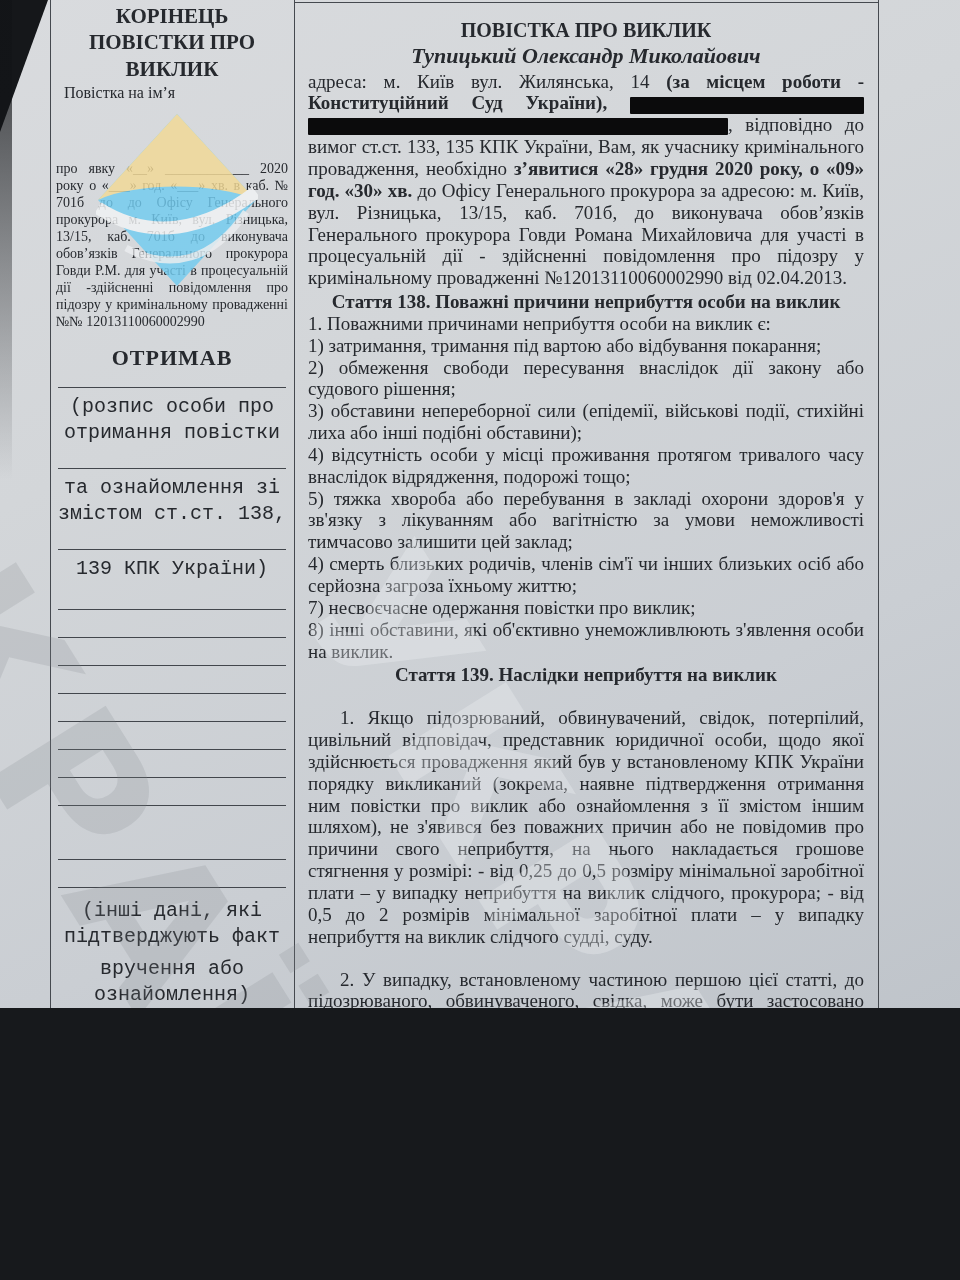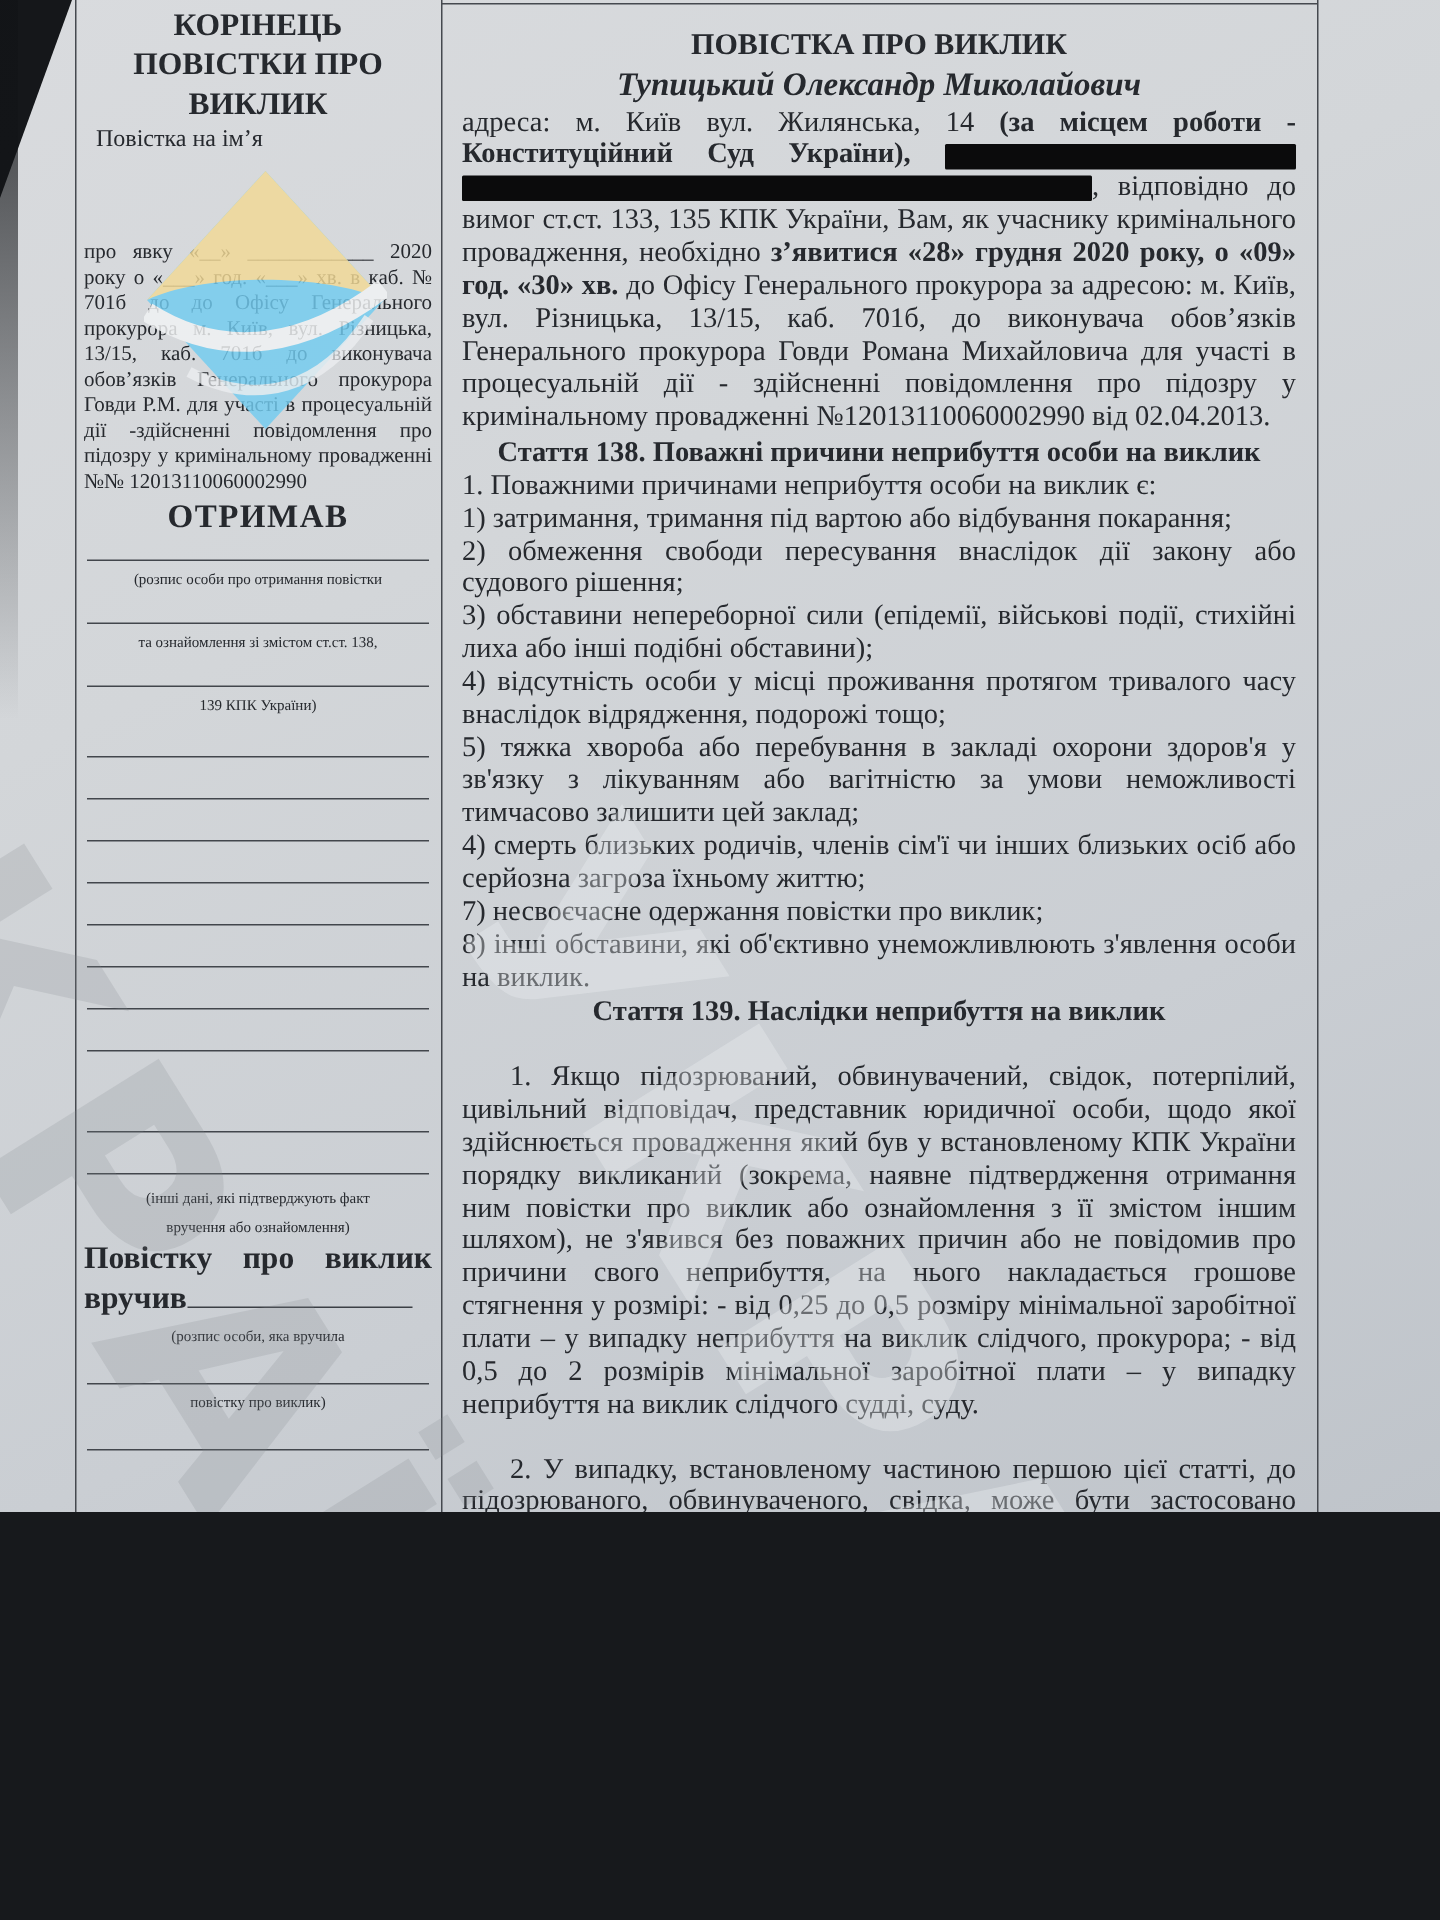--- a/index.html
+++ b/index.html
@@ -14,23 +14,23 @@
   
   .vline{position:absolute;top:0;bottom:0;width:0;border-left:1.5px solid #45494f;z-index:1;}
   .vline.l{left:50px;} .vline.m{left:294px;} .vline.r{left:878px;}
   .hline-top{position:absolute;left:294px;top:2px;width:584px;border-top:1.5px solid #45494f;z-index:1;}
 
   
   .stub{position:absolute;left:56px;top:0;width:232px;z-index:2;}
   .stub-title{font-weight:bold;font-size:21px;line-height:1.25;text-align:center;padding-top:3px;}
   .stub-sub{font-size:16px;padding-left:8px;margin-top:2px;}
   .stub-par{margin-top:58px;font-size:14px;line-height:1.22;text-align:justify;}
-  .otrymav{text-align:center;font-weight:bold;font-size:22px;letter-spacing:1px;}
+  .otrymav{margin-top:14px;text-align:center;font-weight:bold;font-size:22px;letter-spacing:1px;}
   .uline{border-bottom:1.5px solid #42464c;height:12px;margin:0 2px;}
-  .cap{font-size:10px;text-align:center;line-height:1.3;margin-top:6px;}
+  .cap{font-size:20px;text-align:center;line-height:1.3;margin-top:6px;font-family:Liberation Mono, monospace;}
   .blanks .uline{margin-top:15px;}
   .gap28{height:26px;}
   .handed{font-weight:bold;font-size:21px;line-height:1.3;text-align:justify;}
   .inline-rule{display:inline-block;width:150px;border-bottom:1.8px solid #3b3f45;height:14px;}
 
   
   .main{position:absolute;left:308px;top:18px;width:556px;z-index:2;
         font-size:19px;line-height:1.15;}
   .m-title{font-weight:bold;font-size:20px;text-align:center;line-height:1.2;}
   .m-name{font-weight:bold;font-style:italic;font-size:22px;text-align:center;line-height:1.3;}

